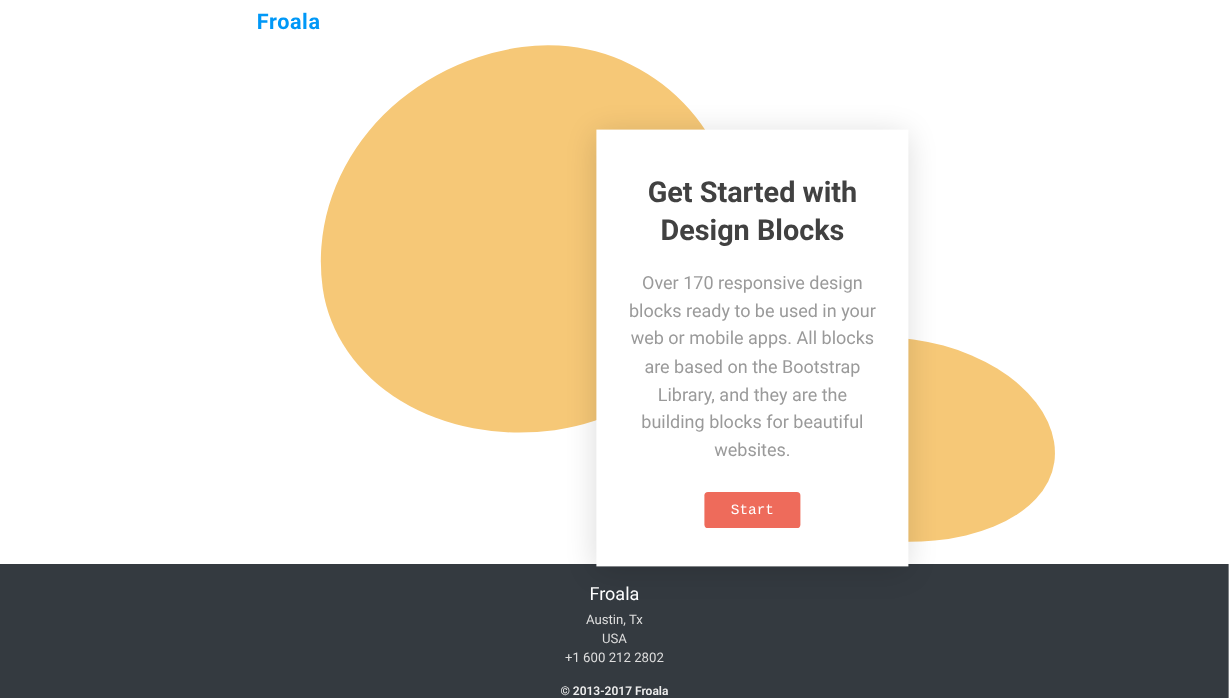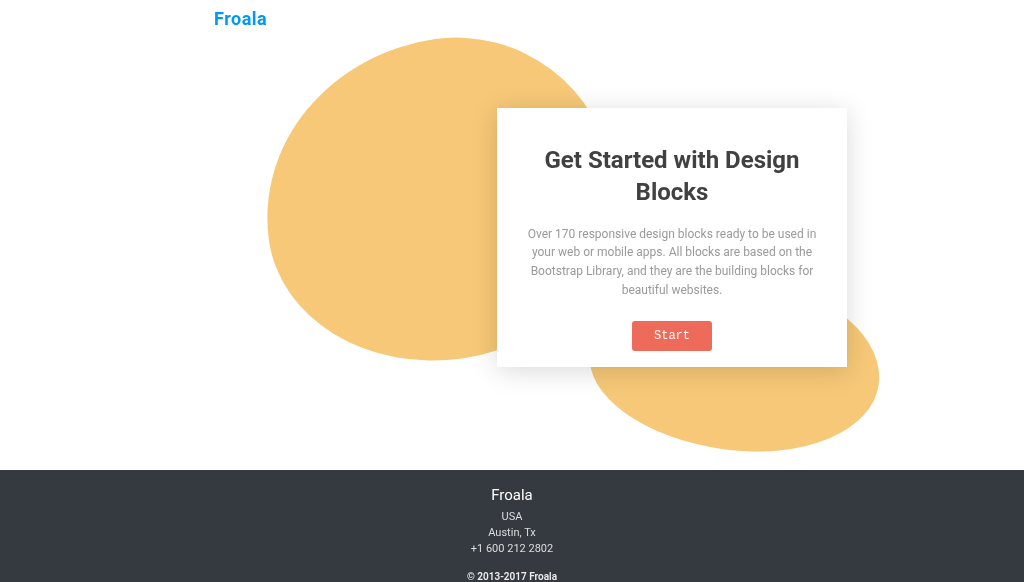--- a/index.html
+++ b/index.html
@@ -41,35 +41,35 @@
       width: 290px;
       height: 170px;
       background: #f6c877;
       border-radius: 55% 45% 50% 50% / 55% 50% 50% 45%;
       transform: rotate(8deg);
     }
     .card {
       position: absolute;
       top: 108px;
       left: 497px;
-      width: 350px;
+      width: 260px;
       background: #fff;
       box-shadow: 0 4px 25px rgba(0,0,0,0.15);
       text-align: center;
-      padding: 36px 24px 16px 24px;
+      padding: 36px 24px 32px 24px;
     }
     .card h1 {
       font-size: 24px;
       font-weight: 700;
       color: #414141;
       line-height: 1.35;
       margin-bottom: 16px;
     }
     .card p {
-      font-size: 12px;
+      font-size: 15px;
       color: #9a9a9a;
       line-height: 1.55;
       margin-bottom: 22px;
     }
     .btn {
       display: inline-block;
       background: #ee6b5b;
       color: #fff;
       border: none;
       padding: 8px 22px;
@@ -111,17 +111,17 @@
   <div class="shape-2"></div>
   <div class="card">
     <h1>Get Started with Design Blocks</h1>
     <p>Over 170 responsive design blocks ready to be used in your web or mobile apps. All blocks are based on the Bootstrap Library, and they are the building blocks for beautiful websites.</p>
     <button class="btn">Start</button>
   </div>
 </div>
 
 <div class="footer">
   <div class="brand">Froala</div>
+  <div class="line">Austin, Tx</div>
   <div class="line">USA</div>
-  <div class="line">Austin, Tx</div>
   <div class="line">+1 600 212 2802</div>
   <div class="copyright">© 2013-2017 Froala</div>
 </div>
 
 </body></html>

